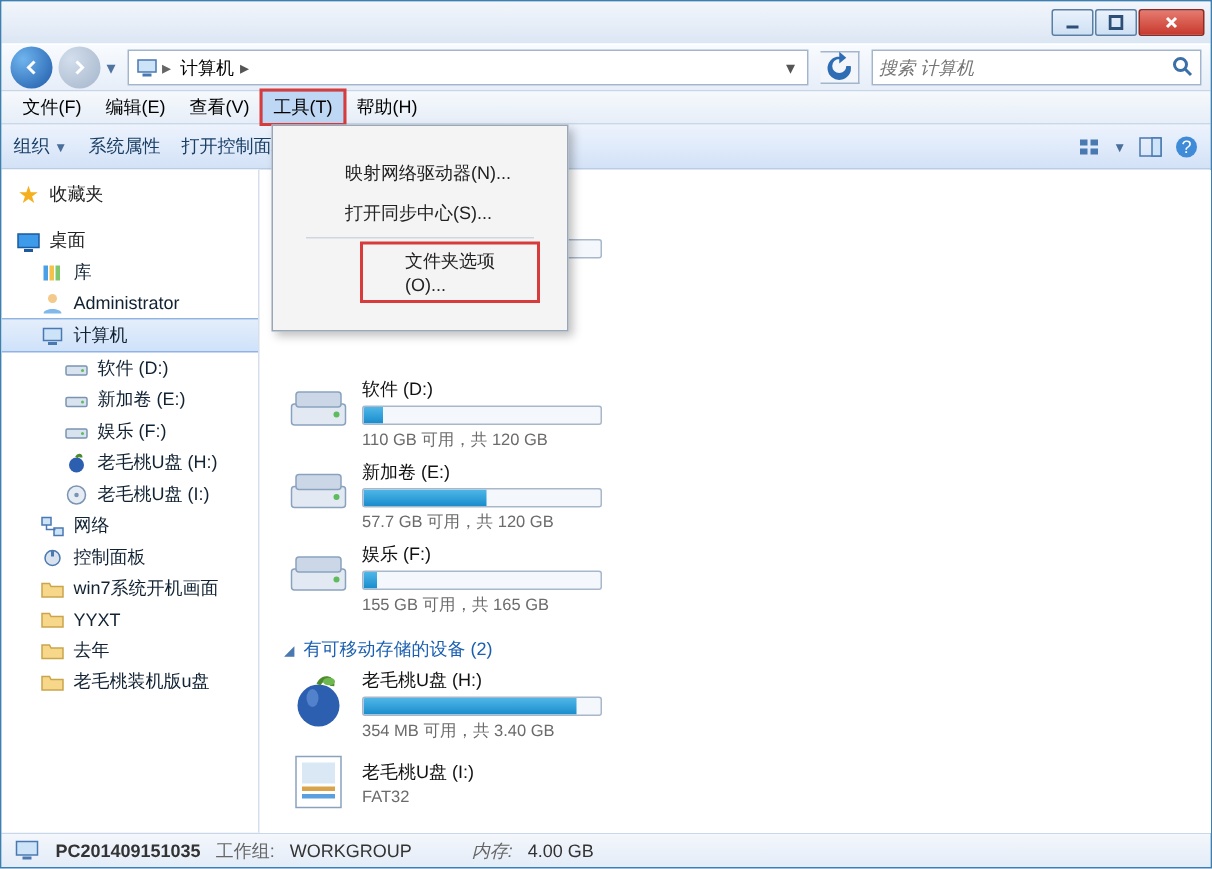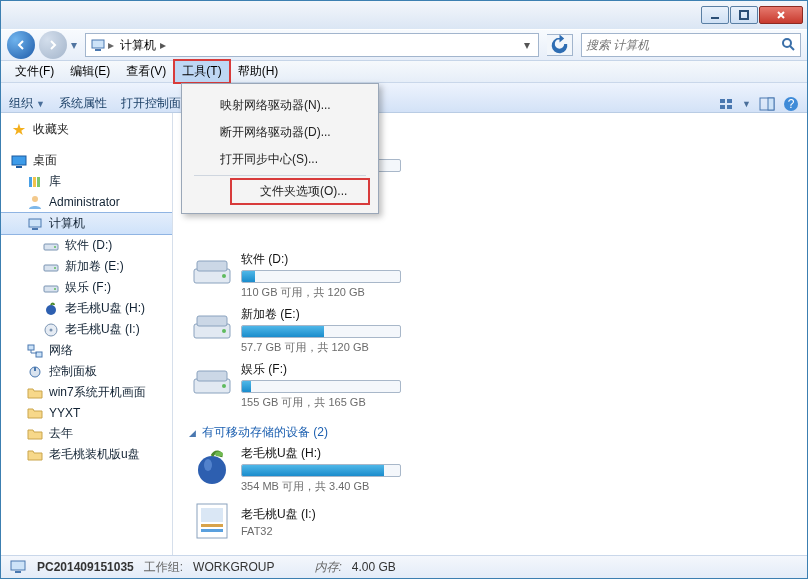--- a/index.html
+++ b/index.html
@@ -15,21 +15,21 @@
 .addr { flex:1; height: 24px; border:1px solid #a2b5cd; background:#fff; display:flex; align-items:center; padding:0 4px; margin:0 4px; }
 .addr .crumb { padding:0 4px; cursor:pointer; }
 .addr .sep { color:#555; }
 .refresh { width:26px; height:22px; border:1px solid #a2b5cd; border-left:none; display:flex; align-items:center; justify-content:center; background:#f2f6fb; cursor:pointer;}
 .searchbox { width: 220px; height:24px; border:1px solid #a2b5cd; background:#fff; display:flex; align-items:center; padding:0 4px; margin-left:4px; color:#888; }
 .searchbox input { border:none; outline:none; flex:1; font-style:italic; color:#888; }
 .searchbox .sicon { width:16px; }
 .menubar { height: 22px; background: linear-gradient(#f6f9fc,#e6eef8); display:flex; align-items:center; padding:10px 6px; border-bottom:1px solid #c9d7ea; position:relative; }
 .menuitem { padding: 3px 8px; cursor:pointer; }
 .menuitem.active { background:#bed7f4; border:1px solid #7da7d9; padding:2px 7px; outline:2px solid #d83b3b; outline-offset:-1px;text-align:center;}
-.toolbar { height: 30px; background: linear-gradient(#edf3fd,#d3e2f7); display:flex; align-items:flex-end; padding:0 8px; gap:14px; border-bottom:1px solid #b9cce4; color:#1a3f66;}
+.toolbar { height: 30px; background: linear-gradient(#edf3fd,#d3e2f7); display:flex; align-items:center; padding:0 8px; gap:14px; border-bottom:1px solid #b9cce4; color:#1a3f66;}
 .toolbtn { cursor:pointer; display:flex; align-items:center; gap:3px; }
 .toolbar-spacer { flex:1; }
 .toolbar-right { display:flex; gap:8px; align-items:center; }
 .ticon { width:16px; height:16px; display:inline-block; }
 .body { display:flex; height: calc(100% - 28px - 32px - 22px - 30px - 23px); }
 .sidebar { width: 172px; border-right:1px solid #d6dfeb; overflow-y:auto; background:#fff; padding-top:6px; }
 .side-item { display:flex; align-items:center; gap:6px; padding:2px 4px 2px 16px; cursor:pointer; color:#123; white-space:nowrap;}
 .side-item.level0 { padding-left:10px; font-weight:normal; color:#222;}
 .side-item.level1 { padding-left:26px; }
 .side-item.level2 { padding-left:42px; }
@@ -47,21 +47,21 @@
 .drive-name { color:#111; padding-bottom:2px;}
 .drive-bar { width:160px; height:13px; border:1px solid #a8b7c9; background:#f4f7fb; border-radius:2px; overflow:hidden; margin-bottom:2px;}
 .drive-bar .fill { height:100%; background:linear-gradient(#4fb7e8,#1a8ccc); }
 .drive-info { color:#6b6b6b; font-size:11px; }
 .dev { display:flex; gap:8px; width:300px; align-items:center;}
 .dev-icon { width:42px; height:42px; display:flex; align-items:center; justify-content:center; }
 .statusbar { height:23px; border-top:1px solid #c9d7ea; background:linear-gradient(#f4f7fc,#e3ecf8); display:flex; align-items:center; padding:0 8px; gap:10px; font-size:11px; color:#333;}
 .statusbar .sb-icon { width:18px; height:18px; }
 .statusbar .sep { width:20px; }
 
-.dropdown { position:absolute; top: 82px; left:180px; width:198px; background:#f4f4f4; border:1px solid #9aa7b8; box-shadow:3px 3px 6px rgba(0,0,0,.25); z-index:50; padding:8px;}
+.dropdown { position:absolute; top: 82px; left:180px; width:198px; background:#f4f4f4; border:1px solid #9aa7b8; box-shadow:3px 3px 6px rgba(0,0,0,.25); z-index:50; padding:18px;}
 .dropdown .dditem { padding:5px 10px 5px 30px; cursor:pointer; color:#222;}
 .dropdown .dditem.highlighted { outline:2px solid #d83b3b; outline-offset:-2px;margin-left:40px; }
 .dropdown .sepline { height:1px; background:#cfd6df; margin:2px 4px; }
 
 .sidebar::-webkit-scrollbar{width:16px}.sidebar::-webkit-scrollbar-thumb{background:#c7d4e6;border:3px solid #edf3fb;border-radius:8px}
 
 .star{color:#f4b01e; font-size:16px;}
 .folder{color:#f5c977;}
 </style>
 </head>
@@ -427,17 +427,16 @@
   <span style="font-weight:bold;">PC201409151035</span>
   <span style="color:#666;">工作组:</span>
   <span>WORKGROUP</span>
   <span class="sep"></span>
   <span style="color:#666;font-style:italic;">内存:</span>
   <span>4.00 GB</span>
 </div>
 
 <div class="dropdown">
   <div class="dditem">映射网络驱动器(N)...</div>
-  <div class="dditem">断开网络驱动器(D)...</div>
   <div class="dditem">打开同步中心(S)...</div>
   <div class="sepline"></div>
   <div class="dditem highlighted">文件夹选项(O)...</div>
 </div>
 
 </body></html>

